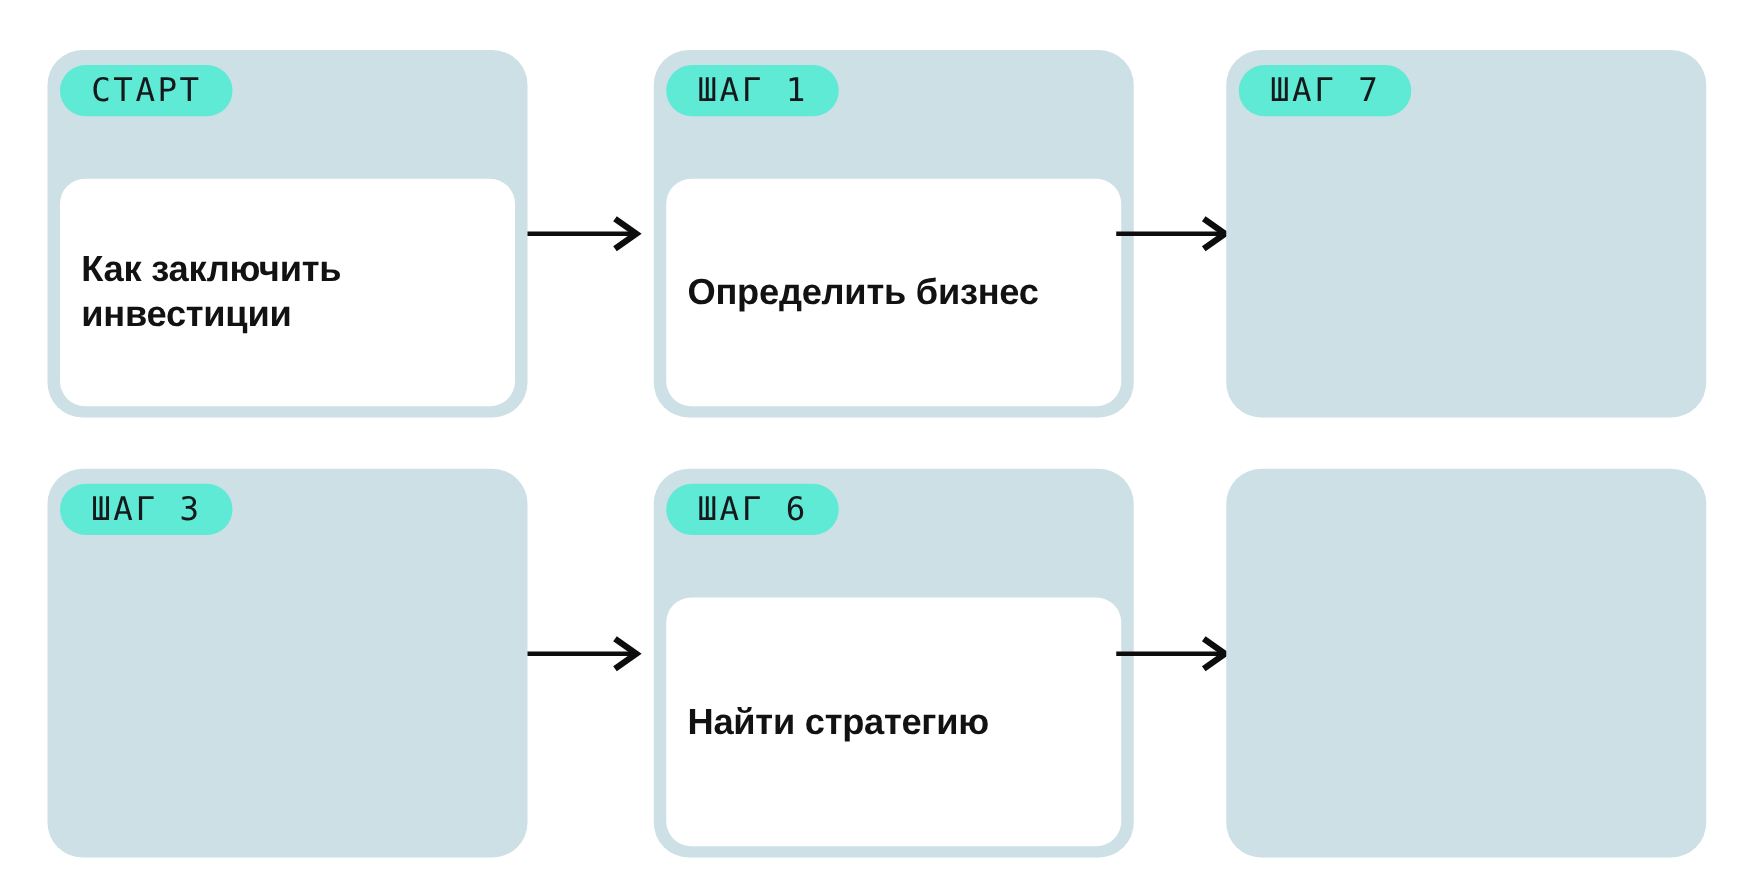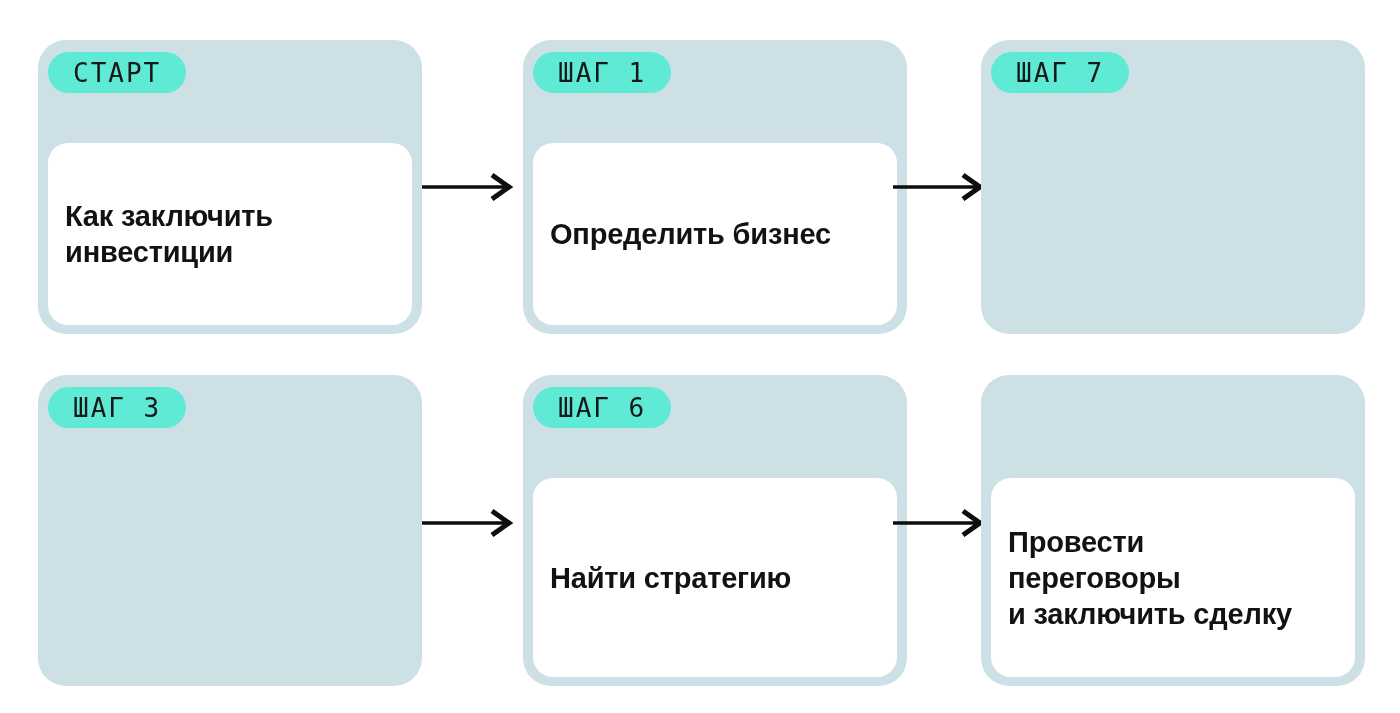--- a/index.html
+++ b/index.html
@@ -135,20 +135,15 @@
       <div class="card-title">Найти стратегию</div>
     </div>
   </div>
 
   <svg class="arrow g2 r2" viewBox="0 0 94 32">
     <line x1="2" y1="16" x2="88" y2="16" stroke="#0d0d0d" stroke-width="3.6"></line>
     <polyline points="72,4 89,16 72,28" fill="none" stroke="#0d0d0d" stroke-width="5" stroke-linejoin="miter"></polyline>
   </svg>
 
   <div class="flow-card row2 col3">
-    <div class="card-body">
-      <div class="card-title">Провести
-переговоры
-и заключить сделку</div>
-    </div>
   </div>
 
 </div>
 
 </body></html>

